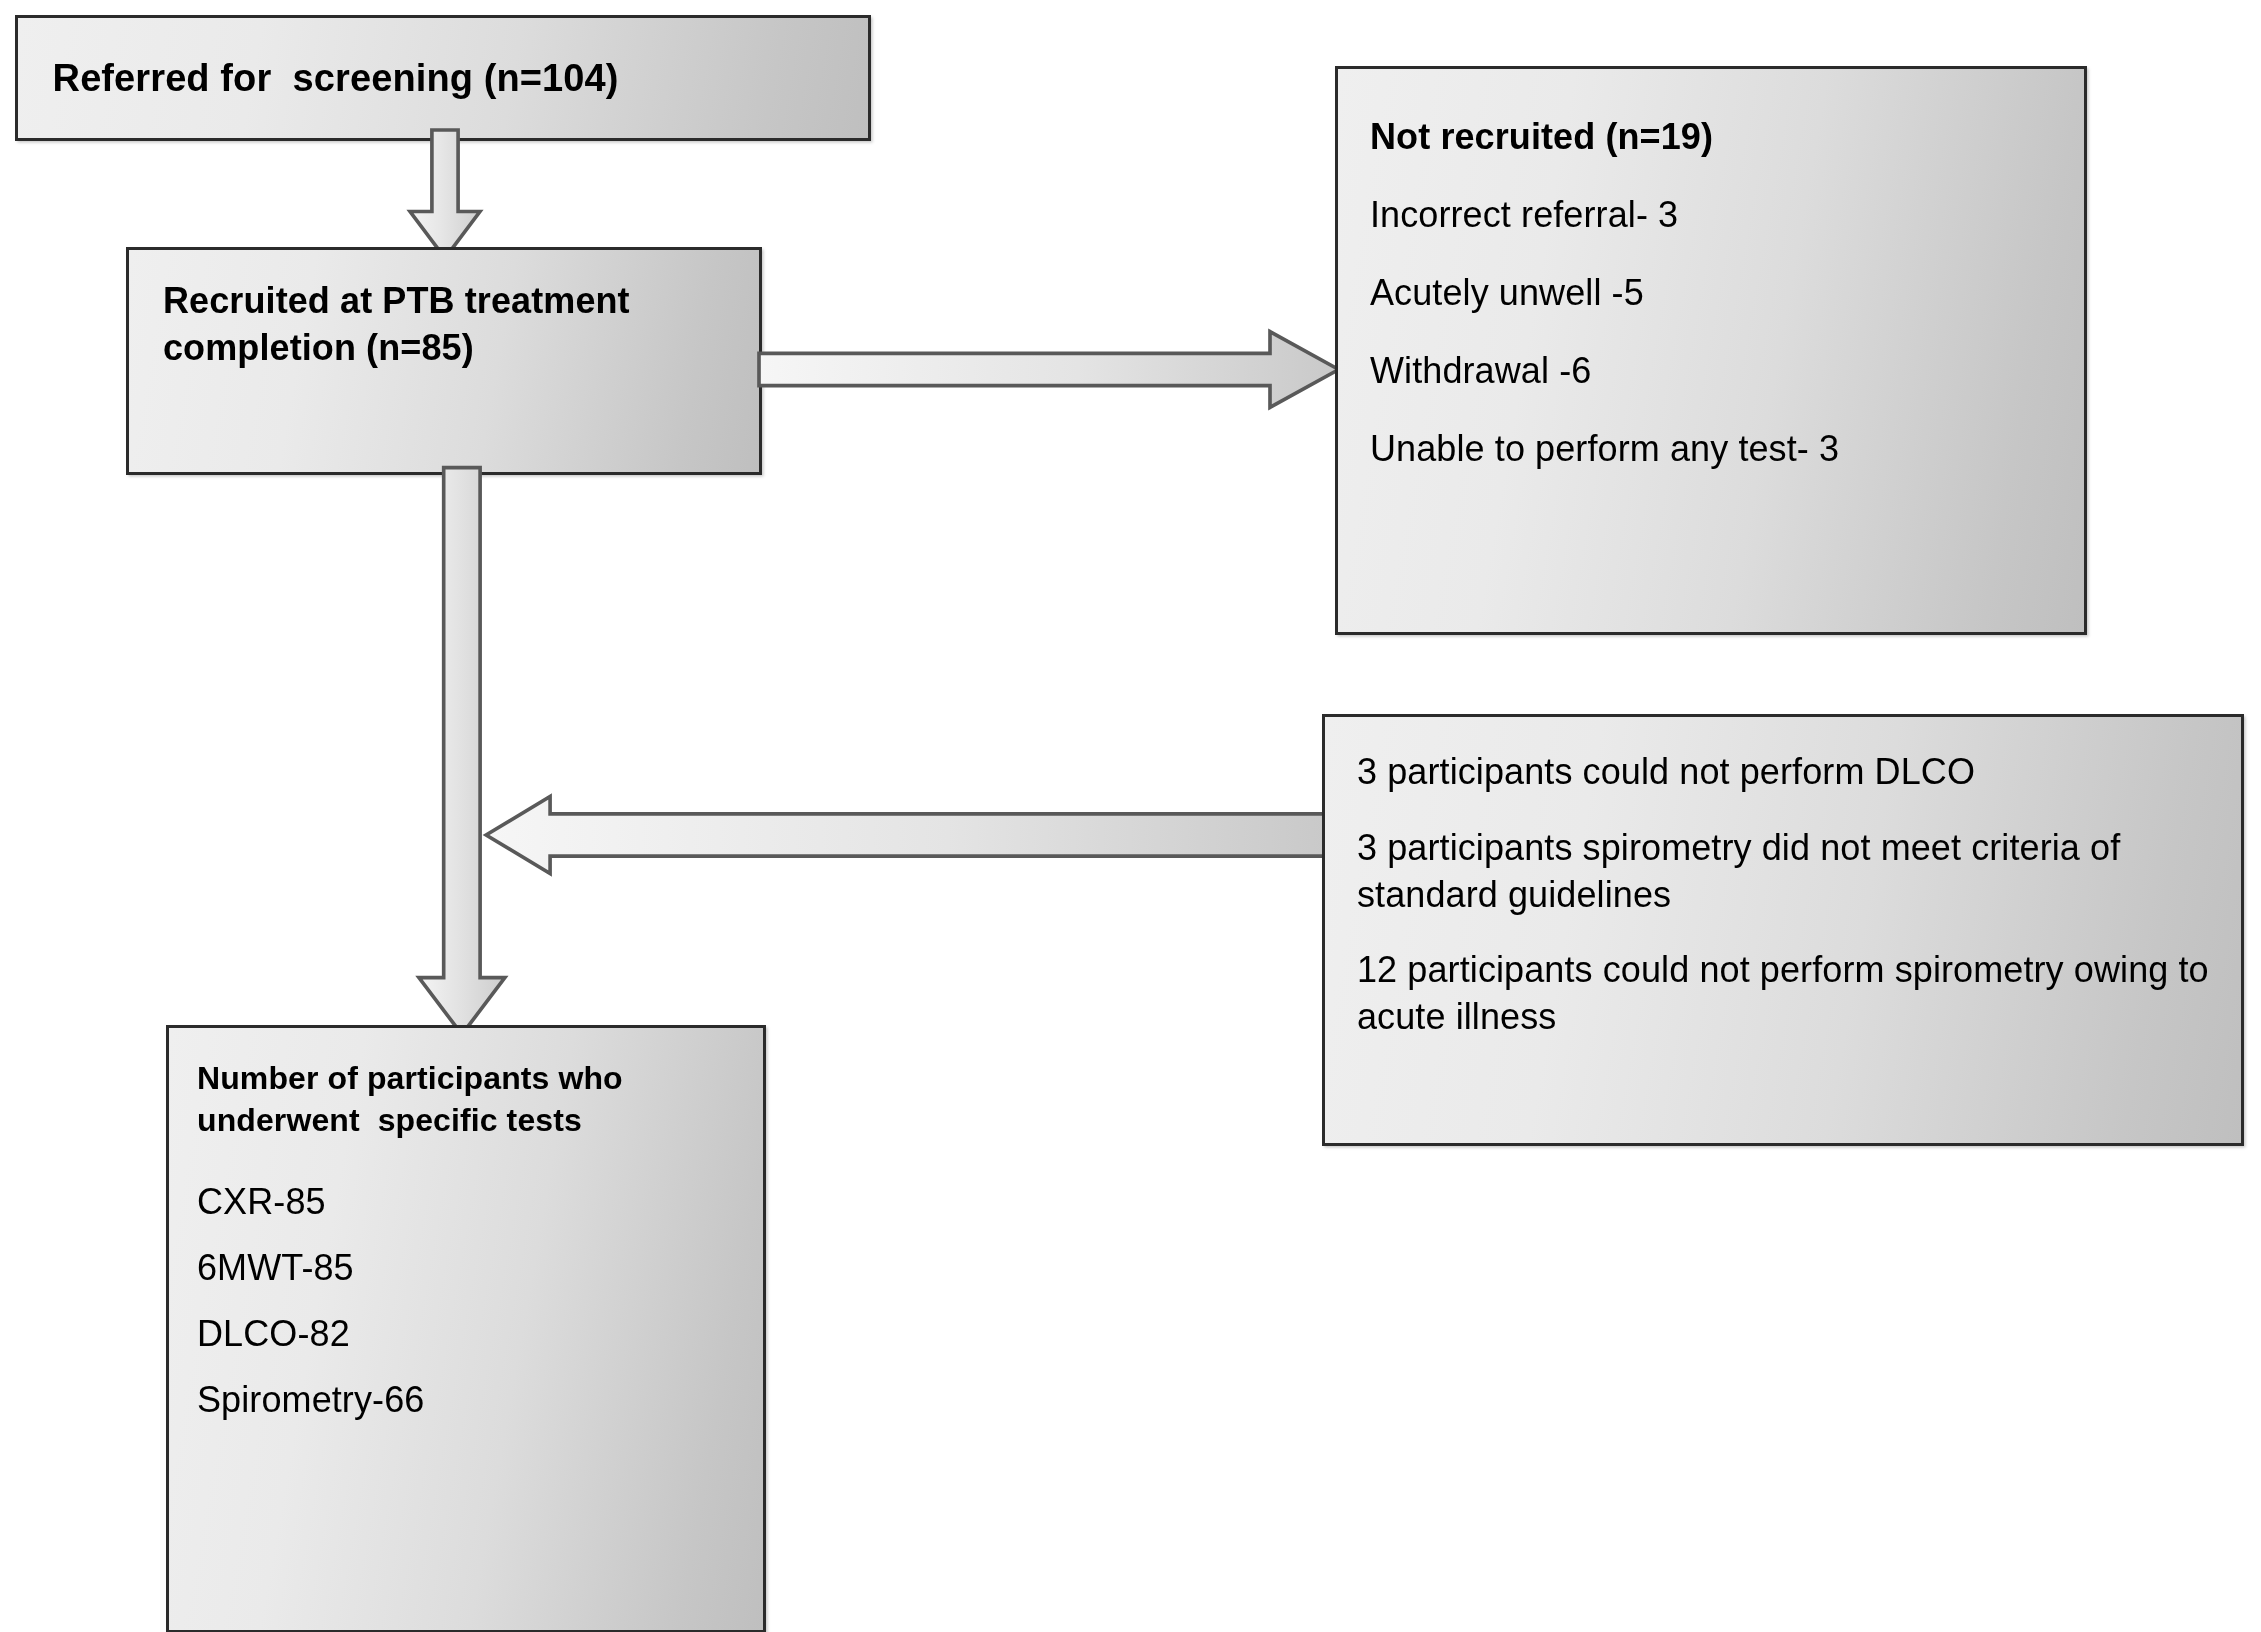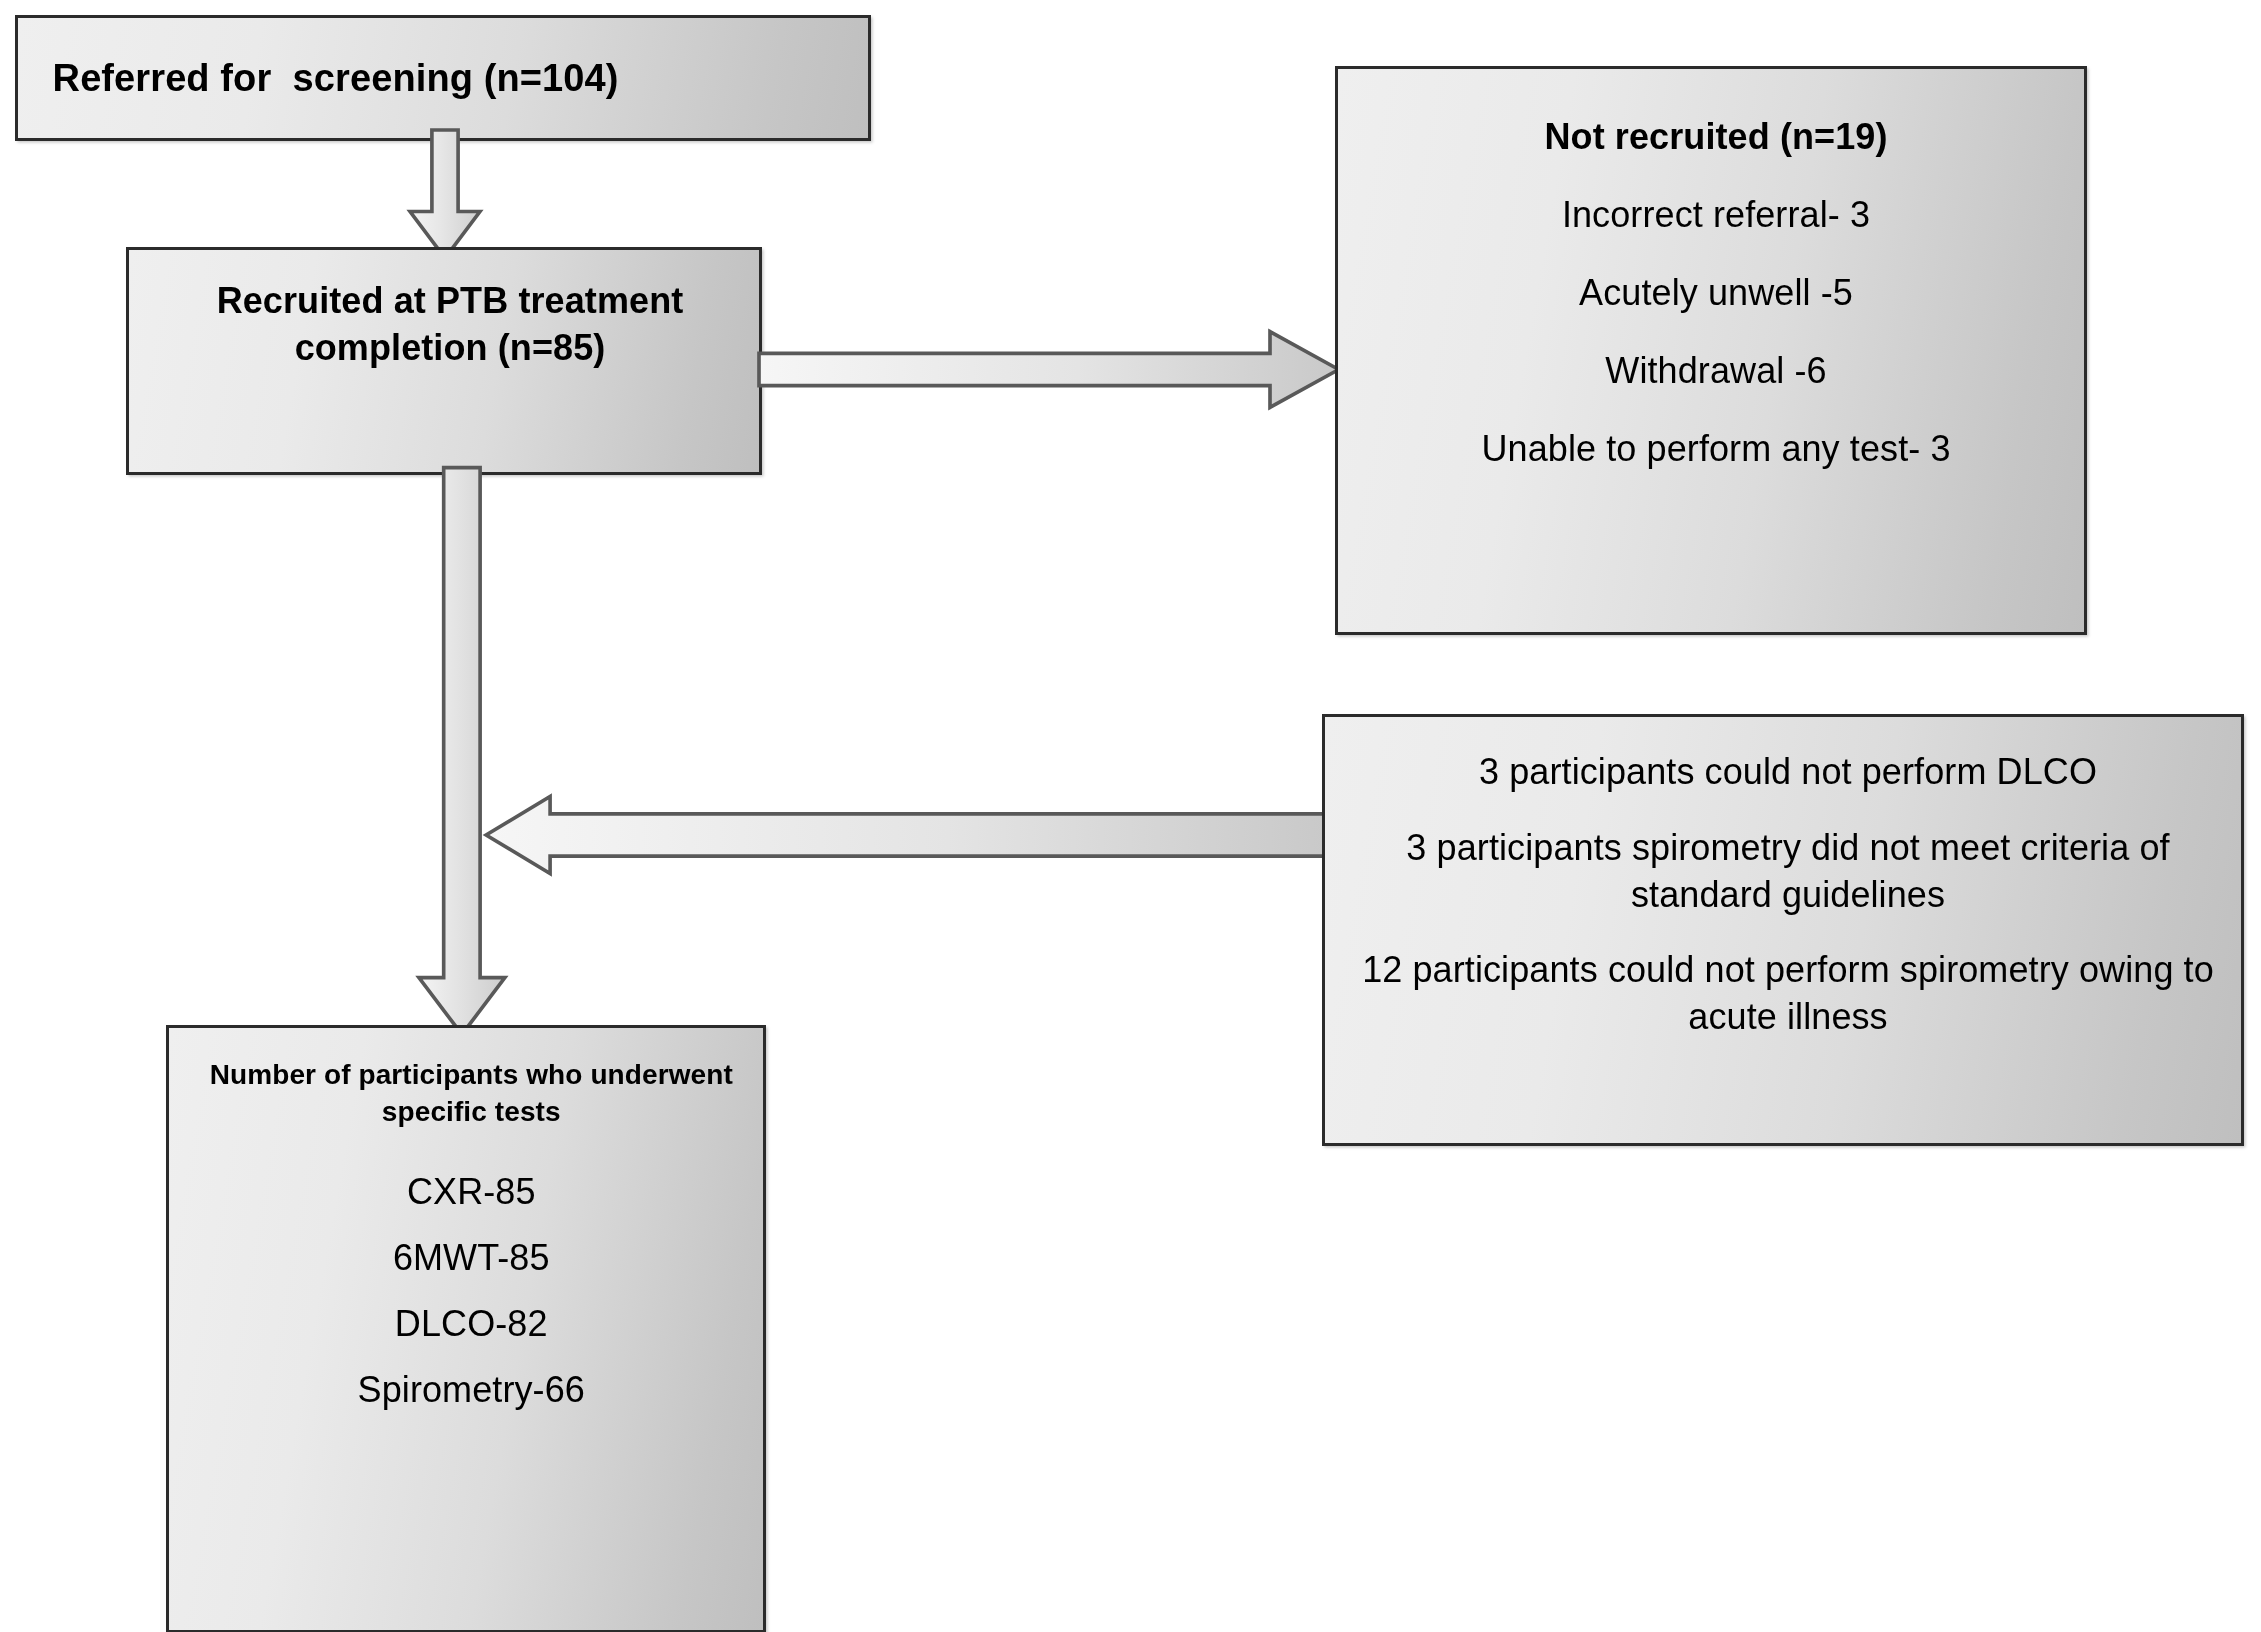--- a/index.html
+++ b/index.html
@@ -22,21 +22,20 @@
     background: linear-gradient(100deg, #efefef 0%, #eaeaea 28%, #dcdcdc 58%, #c6c6c6 88%, #bfbfbf 100%);
     box-shadow: 2.2px 2.2px 2.9px rgba(120,120,120,0.45);
     padding: 25px 29px 25px 32px;
     color: #000000;
     line-height: 1.0;
   }
   .line {
     font-size: 36px;
     letter-spacing: 0.1px;
     white-space: pre-wrap;
-    text-align: center;
   }
   .line.bold { font-weight: bold; }
   .line + .line { margin-top: 0; }
 
   
   #box-referred {
     left: 14.6px; top: 14.6px;
     width: 856px; height: 126px;
     padding: 0 0 0 35px;
     display: flex; align-items: center;
@@ -66,21 +65,21 @@
     padding: 32px 22px 0 32px;
   }
   #box-test-notes .line { font-size: 36px; line-height: 1.30; margin-bottom: 29px; }
 
   
   #box-participants {
     left: 166px; top: 1025px;
     width: 600px; height: 608px;
     padding: 29px 17.5px 0 28px;
   }
-  #box-participants .line.bold { font-size: 28px; line-height: 1.32; }
+  #box-participants .line.bold { font-size: 32px; line-height: 1.32; }
   #box-participants .line.test { font-size: 36px; margin-top: 30px; }
   #box-participants .spacer { height: 13px; }
 
   
   .arrow {
     position: absolute;
   }
   .arrow svg { display: block; overflow: visible; }
   #arrow-down-1  { left: 394px;  top: 130px;  width: 102px; height: 131px; }
   #arrow-right-1 { left: 759px; top: 327px;  width: 584px; height: 85px; }

